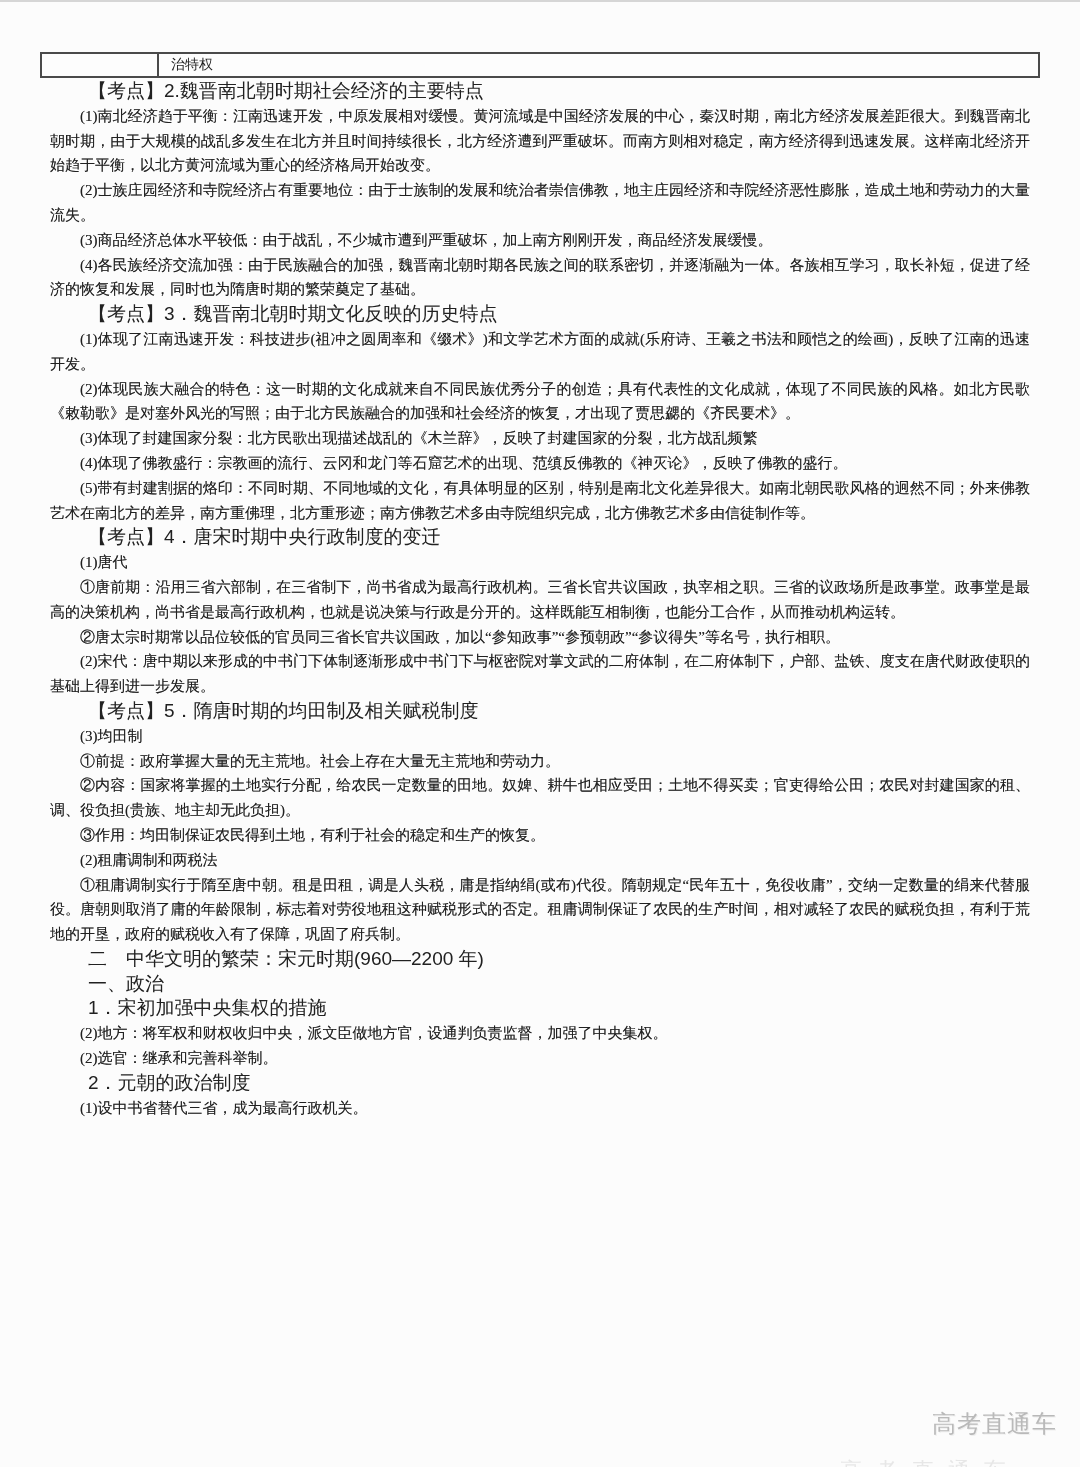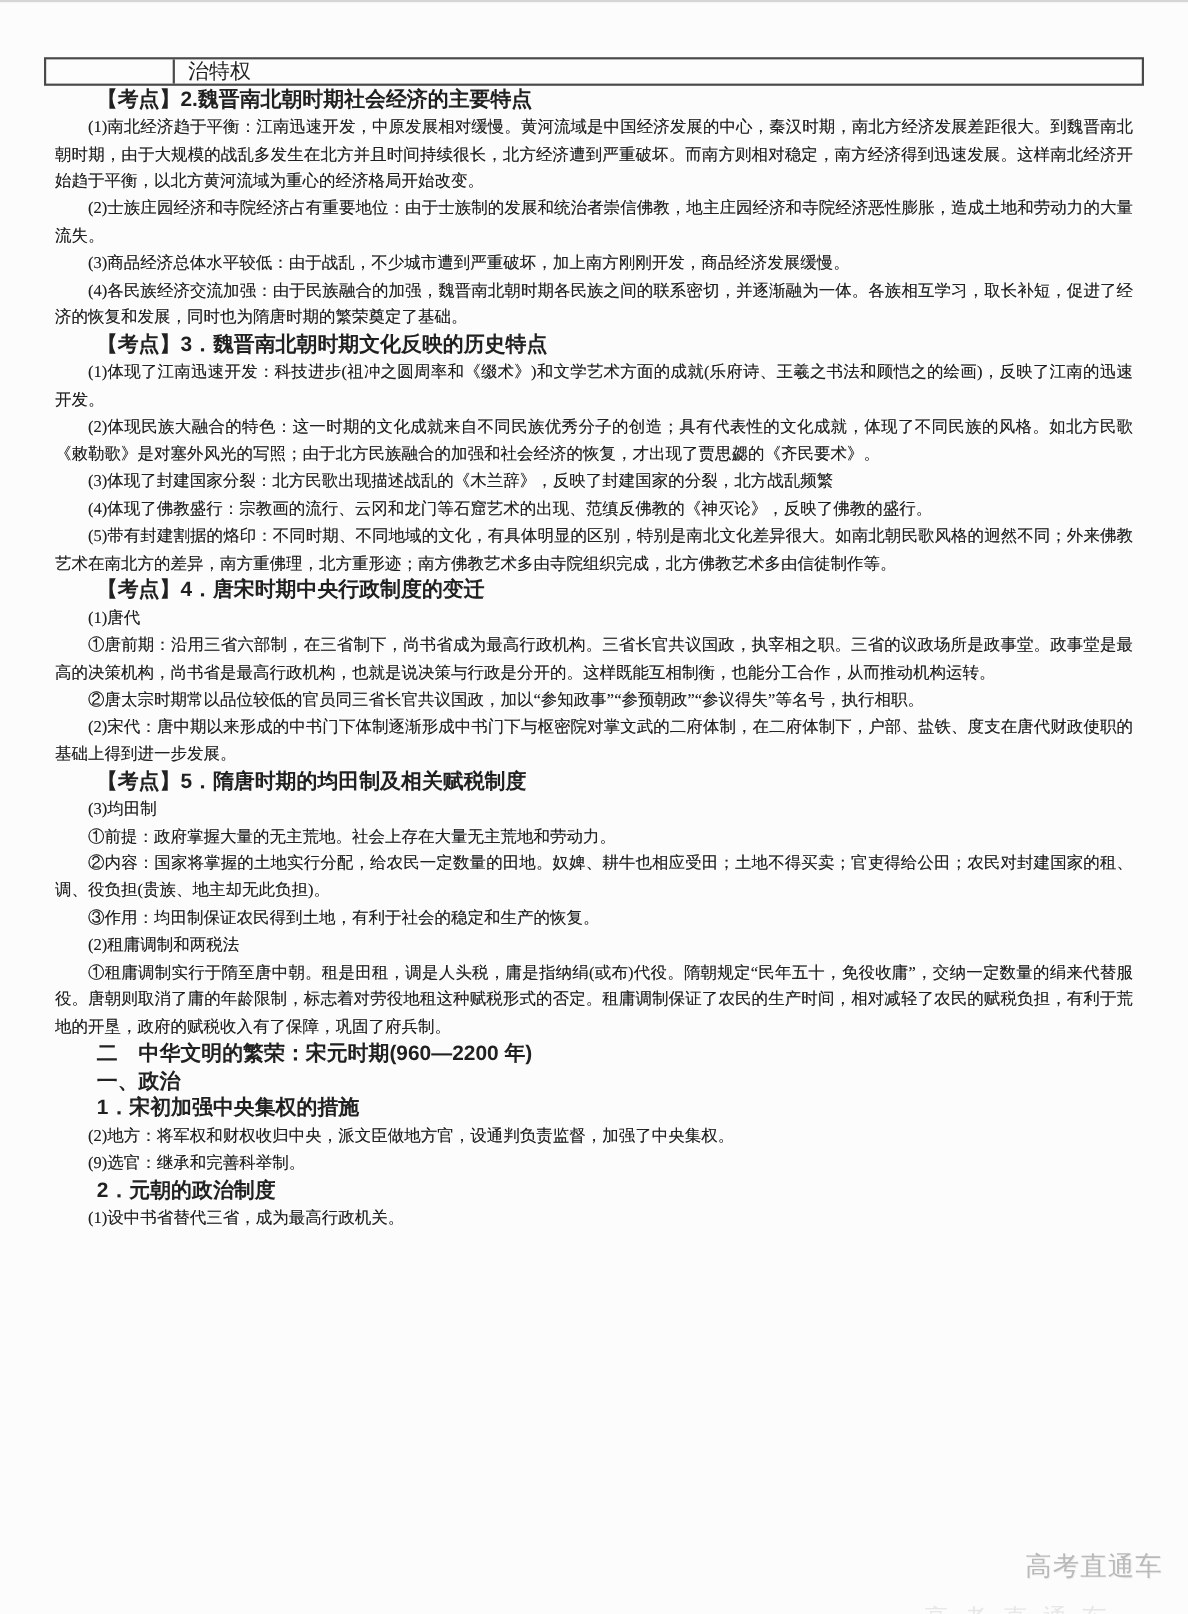--- a/index.html
+++ b/index.html
@@ -30,41 +30,41 @@
     align-items: center;
     background: #fdfdfd;
   }
   .table-cell-empty {
     width: 117px;
     height: 100%;
     border-right: 2px solid #4a4a4a;
   }
   .table-cell-text {
     padding-left: 12px;
-    font-size: 19px;
+    font-size: 14px;
     color: #1f1f1f;
   }
   .content {
     position: absolute;
     left: 50px;
     top: 79px;
     width: 980px;
   }
   .content p {
     margin: 0;
     font-size: 15px;
     line-height: 24.8px;
     color: #212121;
     text-align: justify;
     text-indent: 2em;
     text-shadow: 0 0 0.6px rgba(40,40,40,0.5);
   }
   .content p.h,
   .content p.s {
-    font-weight: bold;
+    font-weight: normal;
     font-family: "Liberation Sans", "DejaVu Sans", sans-serif;
     font-size: 19px;
     text-shadow: none;
   }
   .watermark {
     position: absolute;
     right: 23px;
     top: 1408px;
     font-size: 24px;
     color: #b9b9b9;
@@ -113,19 +113,19 @@
     <p class="p">(3)均田制</p>
     <p class="p">①前提：政府掌握大量的无主荒地。社会上存在大量无主荒地和劳动力。</p>
     <p class="p">②内容：国家将掌握的土地实行分配，给农民一定数量的田地。奴婢、耕牛也相应受田；土地不得买卖；官吏得给公田；农民对封建国家的租、调、役负担(贵族、地主却无此负担)。</p>
     <p class="p">③作用：均田制保证农民得到土地，有利于社会的稳定和生产的恢复。</p>
     <p class="p">(2)租庸调制和两税法</p>
     <p class="p">①租庸调制实行于隋至唐中朝。租是田租，调是人头税，庸是指纳绢(或布)代役。隋朝规定“民年五十，免役收庸”，交纳一定数量的绢来代替服役。唐朝则取消了庸的年龄限制，标志着对劳役地租这种赋税形式的否定。租庸调制保证了农民的生产时间，相对减轻了农民的赋税负担，有利于荒地的开垦，政府的赋税收入有了保障，巩固了府兵制。</p>
     <p class="s">二　中华文明的繁荣：宋元时期(960—2200 年)</p>
     <p class="s">一、政治</p>
     <p class="s">1．宋初加强中央集权的措施</p>
     <p class="p">(2)地方：将军权和财权收归中央，派文臣做地方官，设通判负责监督，加强了中央集权。</p>
-    <p class="p">(9)选官：继承和完善科举制。</p>
+    <p class="p">(2)选官：继承和完善科举制。</p>
     <p class="s">2．元朝的政治制度</p>
     <p class="p">(1)设中书省替代三省，成为最高行政机关。</p>
   </div>
 
 <div class="watermark">高考直通车</div>
 <div class="watermark-faint">高考直通车</div>
 
 </body></html>

